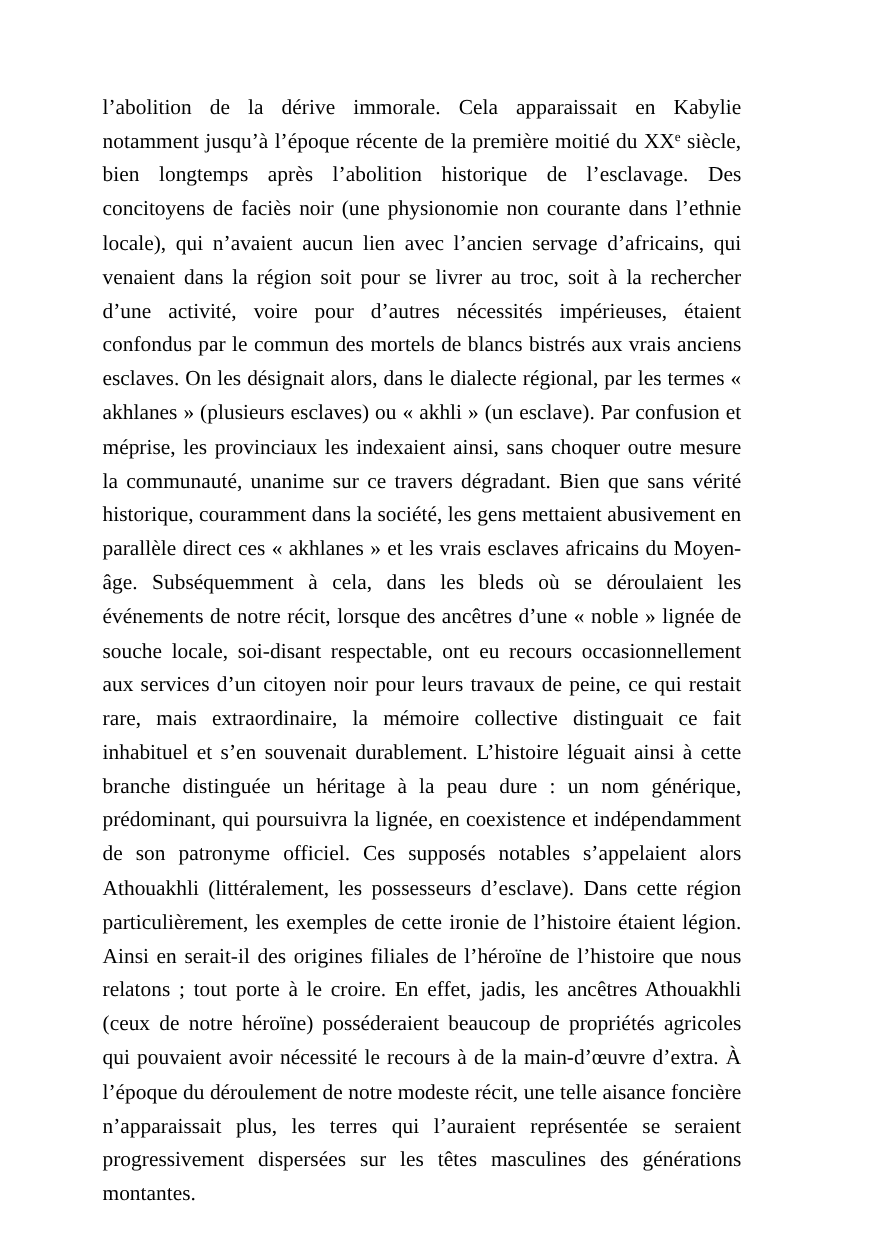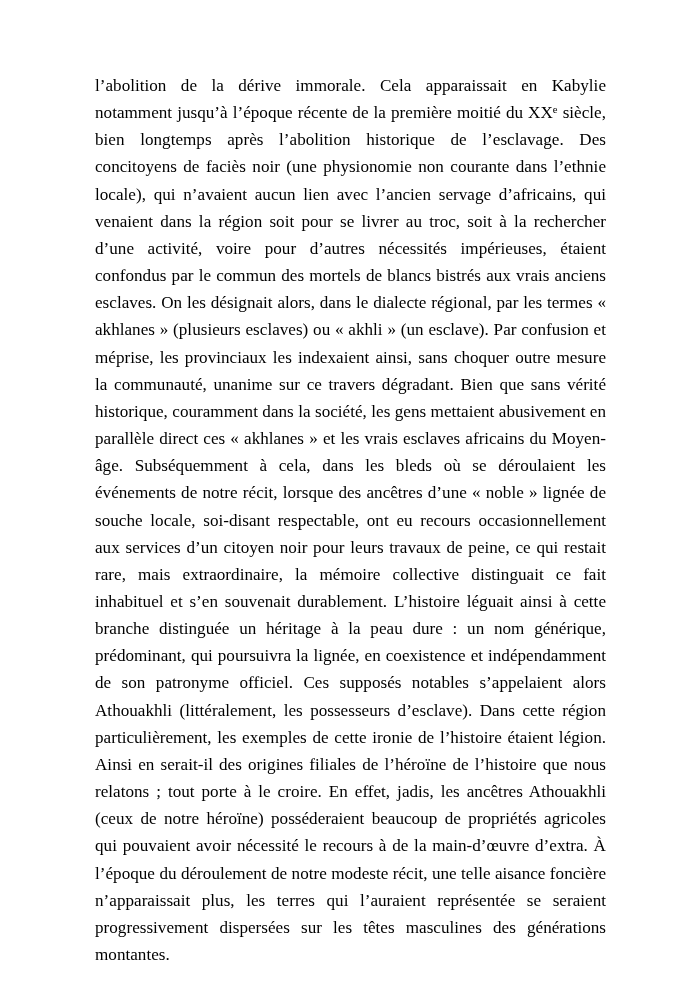--- a/index.html
+++ b/index.html
@@ -19,21 +19,21 @@
   .page {
     position: absolute;
     left: 0;
     top: 0;
     width: 700px;
     height: 992px;
     background: #ffffff;
   }
   .text-block {
     position: absolute;
-    left: 95px;
+    left: 82px;
     top: 72px;
     width: 511px;
   }
   .body-paragraph {
     margin: 0;
     text-align: justify;
     text-justify: inter-word;
     font-size: 17.1px;
     line-height: 27.15px;
     letter-spacing: 0.02px;

